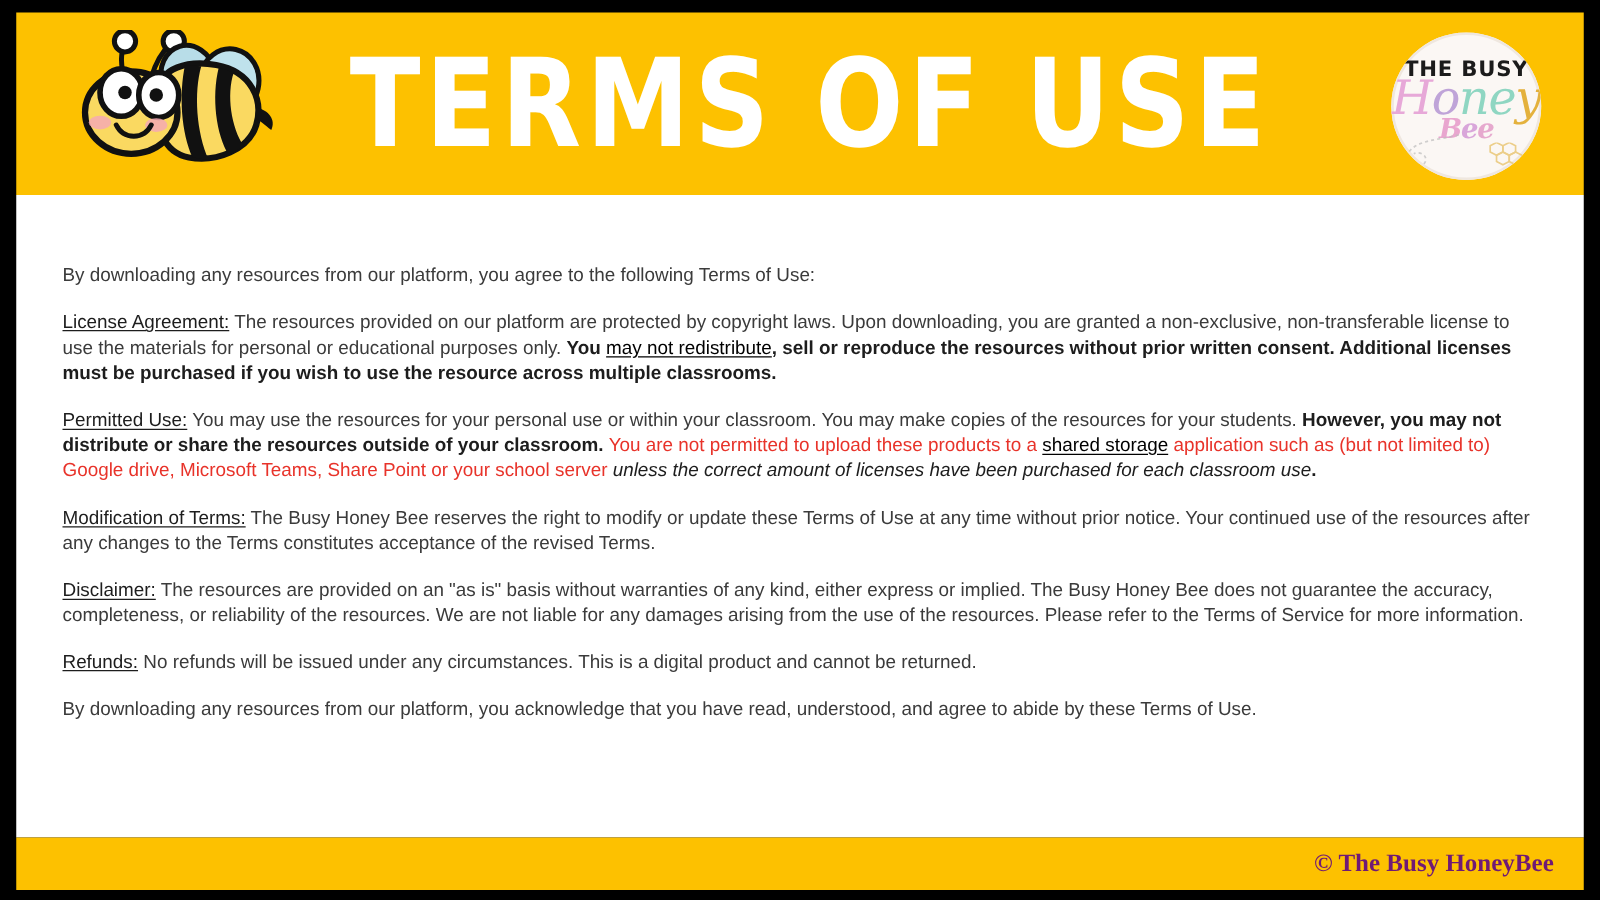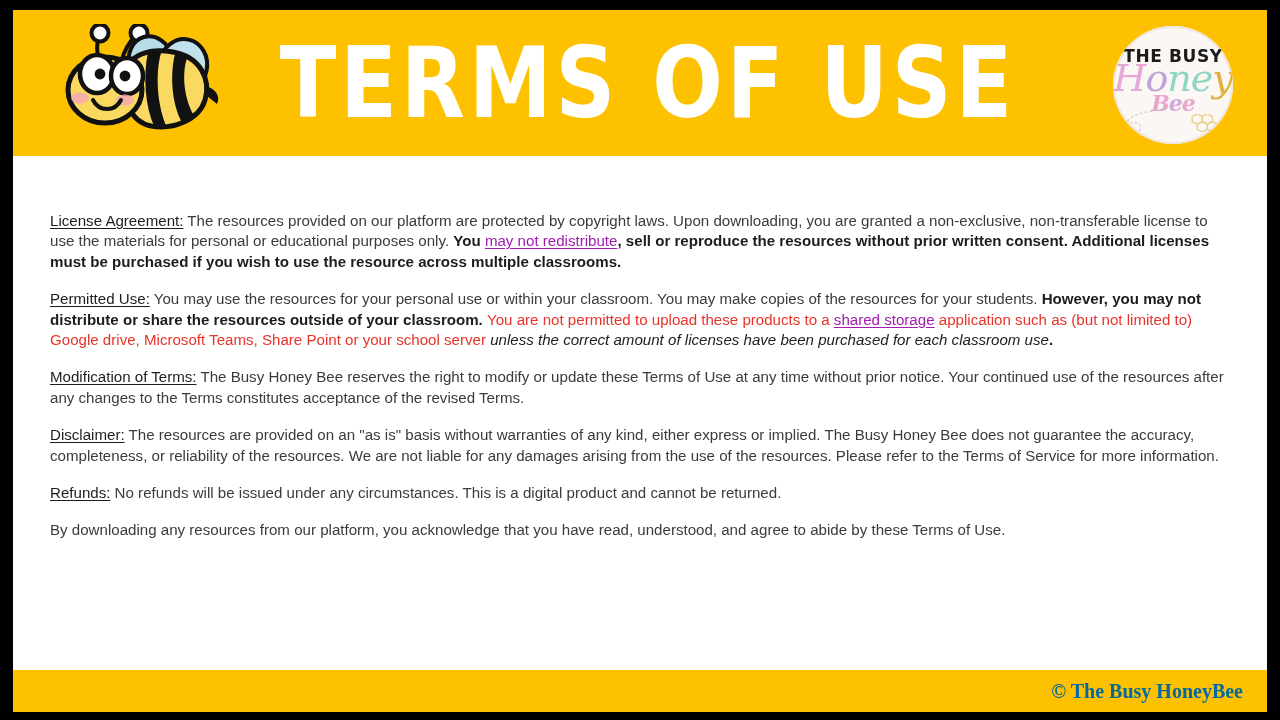--- a/index.html
+++ b/index.html
@@ -171,21 +171,21 @@
   .hd {
     font-weight: normal;
     color: #1d1d1d;
     text-decoration: underline;
     text-underline-offset: 2px;
     margin-top: 32px;
   }
   .bold-bk { font-weight: bold; color: #1d1d1d; }
   .red { color: #E8332A; }
   .red-u {
-    color: #a21caf;
+    color: #000000;
     text-decoration: underline;
     text-underline-offset: 2px;
   }
   .ital { font-style: italic; color: #1d1d1d; font-weight: normal; }
 
   
   #footer-band {
     position: absolute;
     left: 13px;
     top: 670px;
@@ -194,21 +194,21 @@
     background: #FDC100;
   }
   #footer-credit {
     position: absolute;
     right: 24px;
     top: 50%;
     transform: translateY(-50%);
     font-family: "Liberation Serif", serif;
     font-weight: bold;
     font-size: 20px;
-    color: #0369a1;
+    color: #701a75;
     white-space: nowrap;
   }
 </style>
 </head>
 <body>
 
 <div id="page">
 
   <div id="header-band">
 
@@ -260,20 +260,21 @@
       </svg>
       <svg class="logo-swirl" viewBox="0 0 48 34" xmlns="http://www.w3.org/2000/svg">
         <path d="M46 2 C30 6 12 6 6 16 C2 23 10 30 17 26 C23 22 18 14 10 17" stroke="#BDBDBD" stroke-width="1.4" fill="none" stroke-dasharray="2.5 2.5"></path>
       </svg>
     </div>
   </div>
 
   <div id="body-card">
     <div id="terms-body">
 
+      <p><span>By downloading any resources from our platform, you agree to the following Terms of Use:</span></p>
 
       <p><span class="hd">License Agreement:</span><span> The resources provided on our platform are protected by copyright laws. Upon downloading, you are granted a non-exclusive, non-transferable license to use the materials for personal or educational purposes only. </span><span class="bold-bk">You </span><span class="red-u">may not redistribute</span><span class="bold-bk">, sell or reproduce the resources without prior written consent. Additional licenses must be purchased if you wish to use the resource across multiple classrooms.</span></p>
 
       <p><span class="hd">Permitted Use:</span><span> You may use the resources for your personal use or within your classroom. You may make copies of the resources for your students. </span><span class="bold-bk">However, you may not distribute or share the resources outside of your classroom. </span><span class="red">You are not permitted to upload these products to a </span><span class="red-u">shared storage</span><span class="red"> application such as (but not limited to) Google drive, Microsoft Teams, Share Point or your school server</span><span class="ital"> unless the correct amount of licenses have been purchased for each classroom use</span><span class="bold-bk">.</span></p>
 
       <p><span class="hd">Modification of Terms:</span><span> The Busy Honey Bee reserves the right to modify or update these Terms of Use at any time without prior notice. Your continued use of the resources after any changes to the Terms constitutes acceptance of the revised Terms.</span></p>
 
       <p><span class="hd">Disclaimer:</span><span> The resources are provided on an "as is" basis without warranties of any kind, either express or implied. The Busy Honey Bee does not guarantee the accuracy, completeness, or reliability of the resources. We are not liable for any damages arising from the use of the resources. Please refer to the Terms of Service for more information.</span></p>
 
       <p><span class="hd">Refunds:</span><span> No refunds will be issued under any circumstances. This is a digital product and cannot be returned.</span></p>

